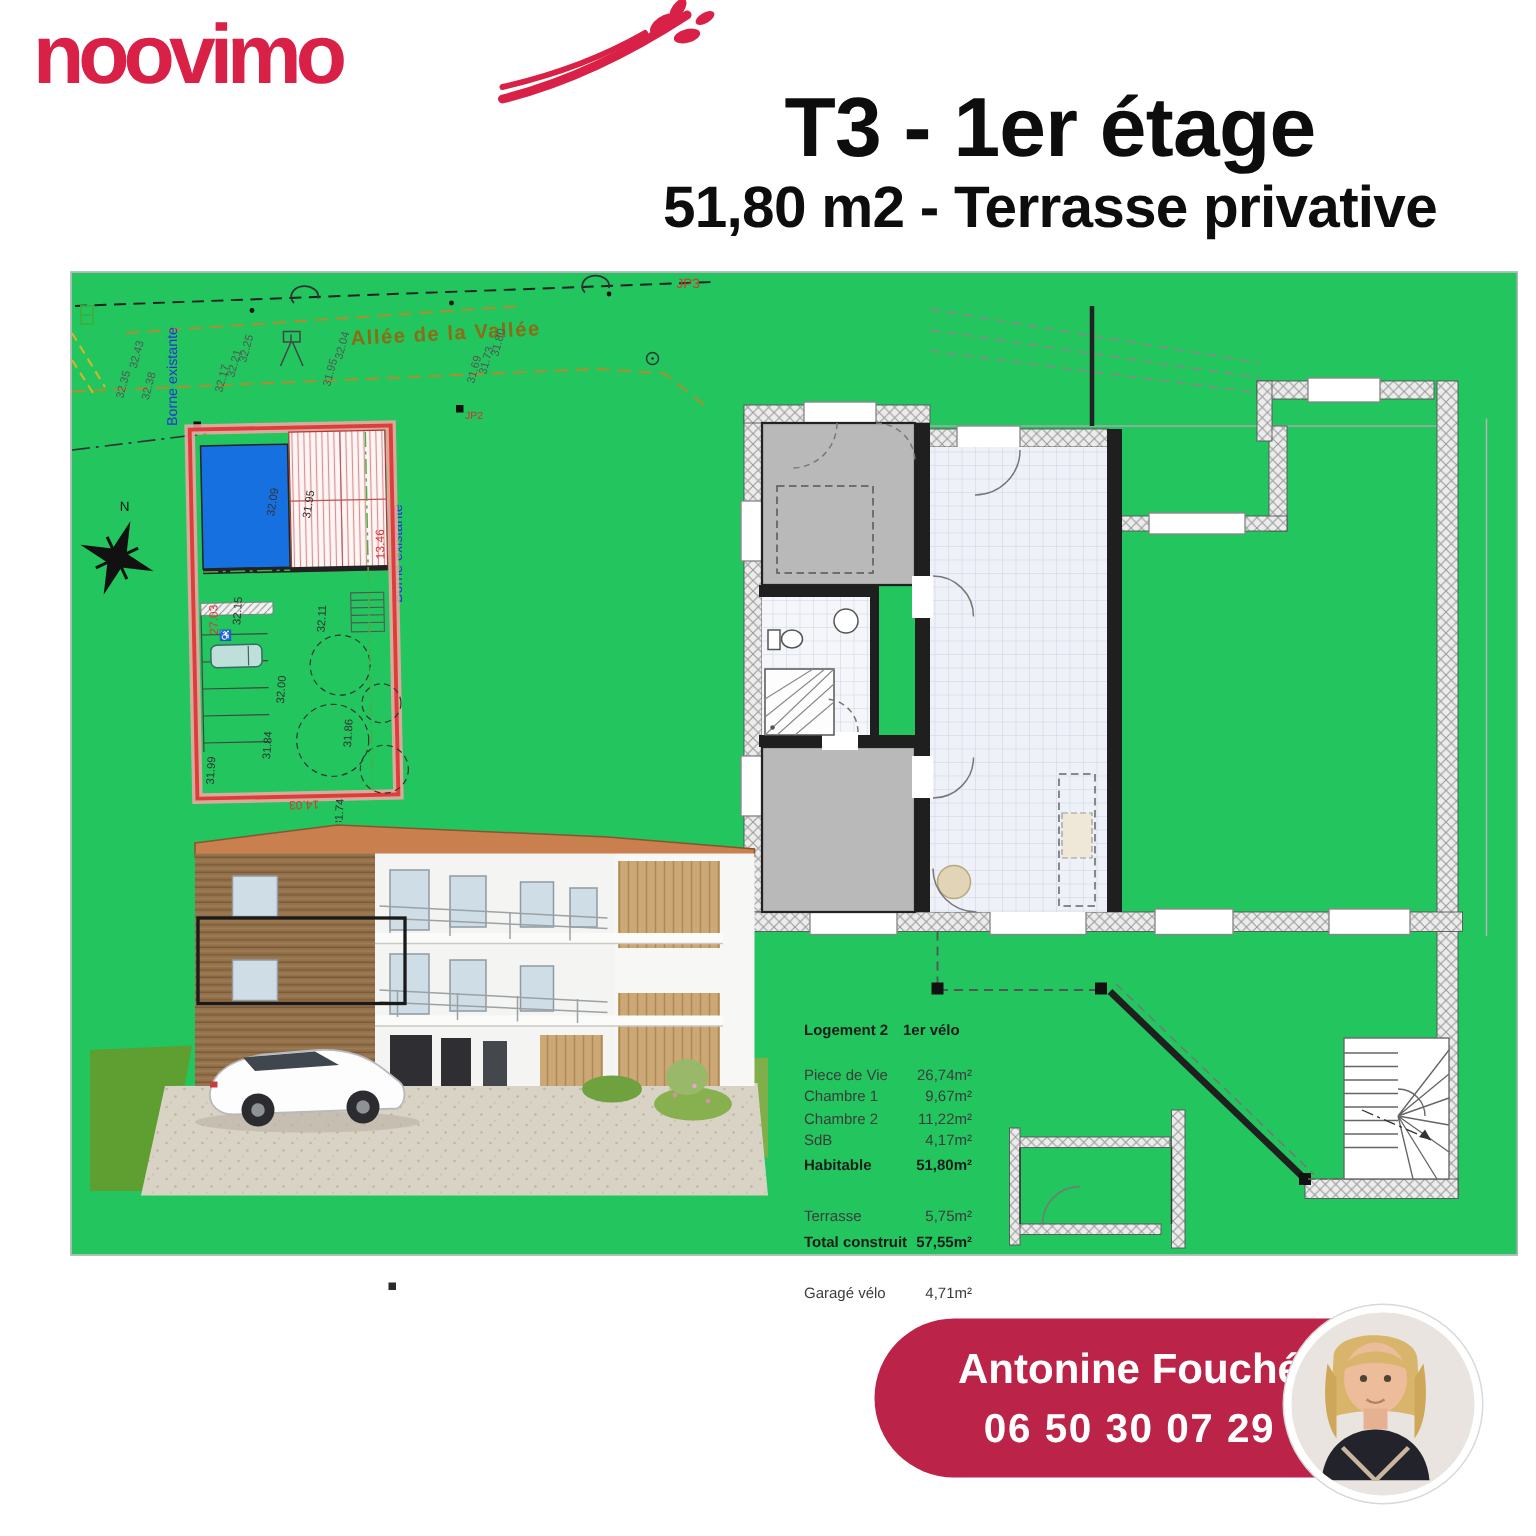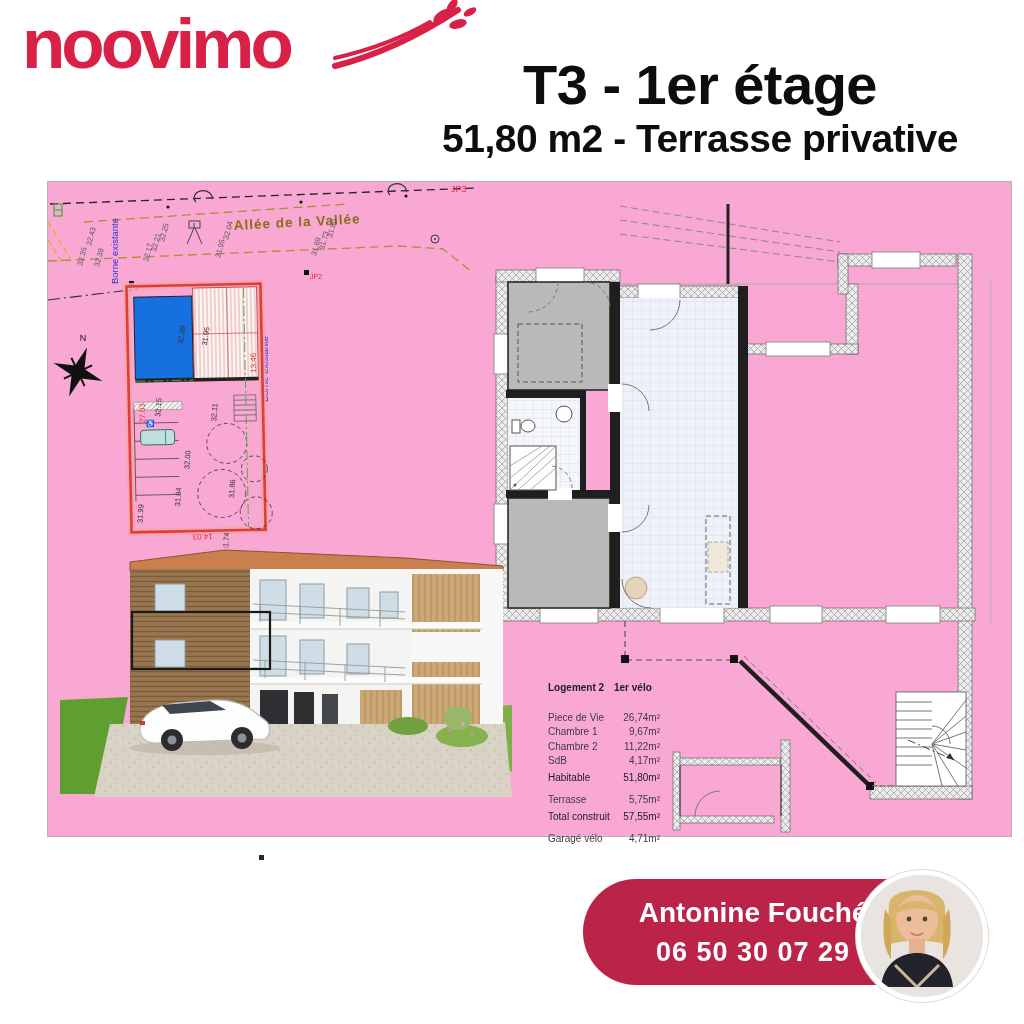--- a/index.html
+++ b/index.html
@@ -1,39 +1,39 @@
 <!DOCTYPE html>
 <html><head>
 <meta charset="utf-8">
 <style>
   html,body{margin:0;padding:0;background:#fff;}
   .page{position:relative;width:1024px;height:1024px;background:#fff;overflow:hidden;
         font-family:"Liberation Sans",sans-serif;}
   
-  .wordmark{position:absolute;left:22px;top:8px;font-size:71px;font-weight:700;
+  .wordmark{position:absolute;left:22px;top:8px;font-size:56px;font-weight:700;
             letter-spacing:-4px;color:#d92148;line-height:1;}
   .leafsvg{position:absolute;left:330px;top:0px;}
   .tagline{position:absolute;left:26px;top:92px;font-size:19px;letter-spacing:2.2px;
            color:#3f3f3f;font-weight:500;white-space:nowrap;}
   .tagline .eco{color:#2faa4f;}
   .head-title{position:absolute;left:400px;top:52px;width:600px;text-align:center;color:#0d0d0d;}
   .ht1{font-size:56px;font-weight:800;letter-spacing:-0.5px;}
   .ht2{font-size:39px;font-weight:800;margin-top:0;letter-spacing:-0.5px;}
   
-  .panel{position:absolute;left:47px;top:181px;width:963px;height:654px;background:#f9a8d4;
+  .panel{position:absolute;left:47px;top:181px;width:963px;height:654px;background:#22c55e;
          border:1.5px solid #b5b5b5;}
   .panel svg{position:absolute;}
   
-  .atable{position:absolute;left:500px;top:500px;width:112px;font-size:10px;color:#3c3c3c;}
+  .atable{position:absolute;left:488px;top:500px;width:112px;font-size:10px;color:#3c3c3c;}
   .ahead{display:flex;font-weight:700;color:#1c1c1c;margin-bottom:17px;}
   .ahead .hl{width:66px;}
   .trow{display:flex;justify-content:space-between;height:14.5px;align-items:center;}
   .trow .tv{text-align:right;}
-  .b{font-weight:400;color:#1c1c1c;}
-  .mt2{margin-top:2px;}.mt4{margin-top:8px;}
+  .b{font-weight:700;color:#1c1c1c;}
+  .mt2{margin-top:2px;}.mt4{margin-top:20px;}
   
   .price{position:absolute;left:98px;top:906px;font-size:45px;font-weight:800;color:#0d0d0d;
          letter-spacing:-0.5px;}
   .pill{position:absolute;left:583px;top:879px;width:340px;height:106px;border-radius:54px;
         background:#bb2349;color:#fff;text-align:center;padding-right:55px;box-sizing:content-box;}
   .pill .nm{font-size:28px;font-weight:700;margin-top:18px;}
   .pill .ph{font-size:27px;font-weight:700;margin-top:8px;letter-spacing:1px;}
   .avatar{position:absolute;left:856px;top:870px;width:122px;height:122px;border-radius:50%;
           border:5px solid #fff;box-shadow:0 0 0 1px #d8d8d8;overflow:hidden;background:#e9e4df;}
   .dotmark{position:absolute;left:259px;top:855px;width:5px;height:5px;background:#2a2a2a;}

